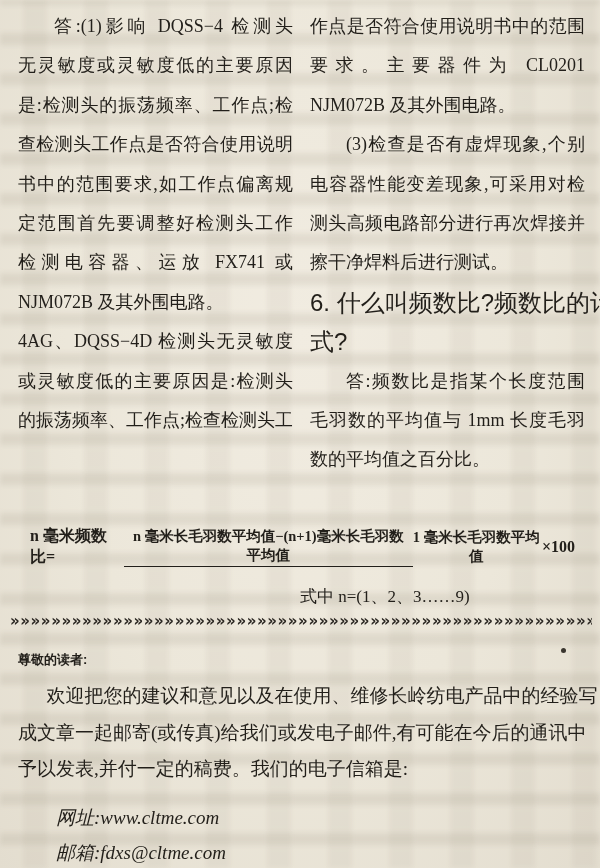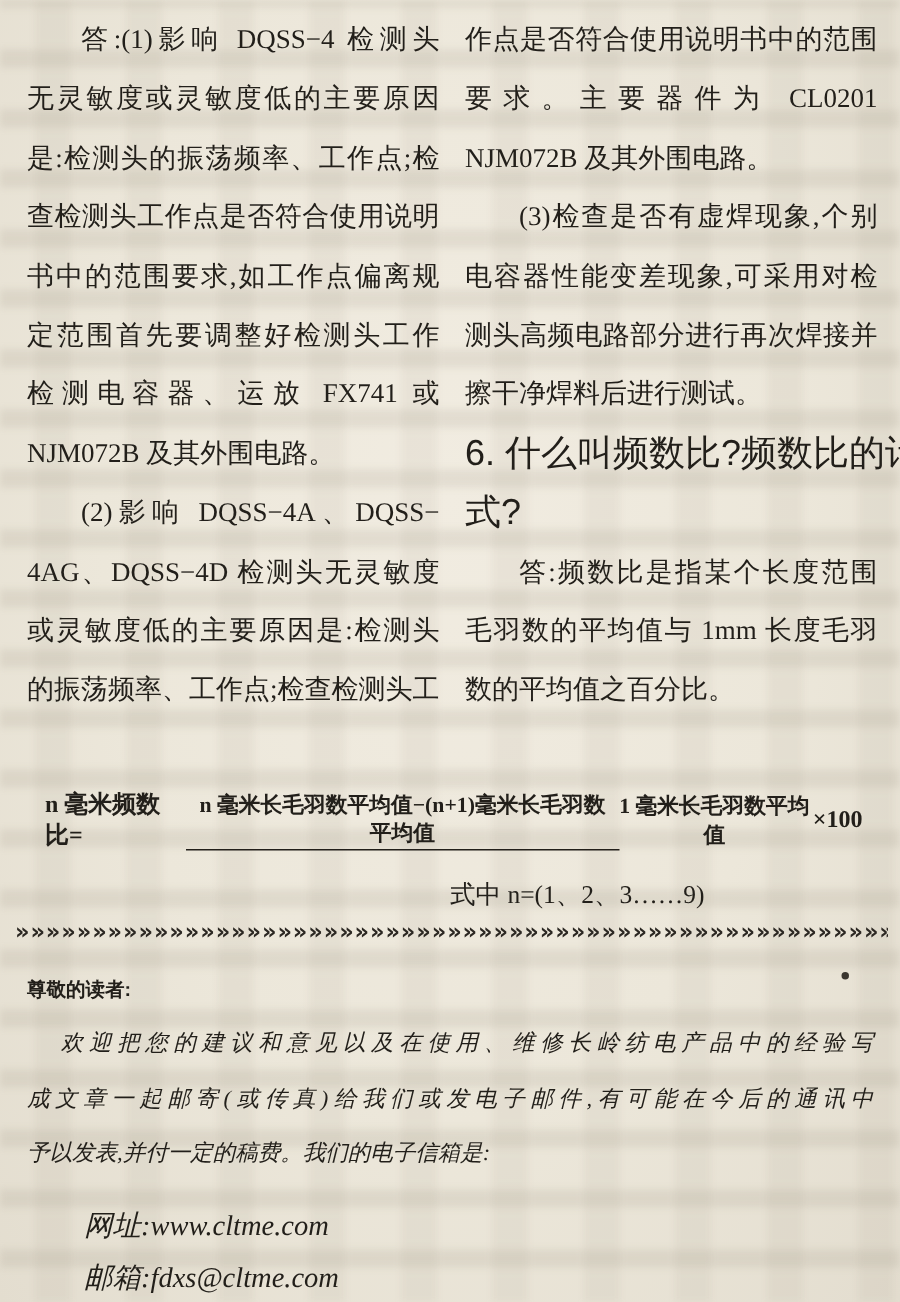--- a/index.html
+++ b/index.html
@@ -43,21 +43,21 @@
     position:absolute;top:609px;left:10px;width:582px;height:24px;line-height:24px;
     font-size:15px;letter-spacing:.6px;color:#2c2823;overflow:hidden;white-space:nowrap;
     font-family:"DejaVu Sans",sans-serif;font-weight:bold;
   }
   .notice{position:absolute;top:642px;left:18px;width:564px;}
   .salutation{
     font-family:"Liberation Sans",sans-serif;font-weight:bold;
     font-size:13px;height:36px;line-height:36px;
   }
   .nline{
-    height:36.5px;line-height:36.5px;font-size:15px;font-style:italic;
+    height:36.5px;line-height:36.5px;font-size:19px;
     white-space:nowrap;text-align:justify;text-align-last:left;text-justify:inter-character;
   }
   .nline.j{text-align-last:justify;}
   .nline.ind{text-indent:1.5em;}
   .contact{position:absolute;left:18px;width:564px;height:36px;line-height:36px;
     font-size:19px;font-style:italic;padding-left:38px;box-sizing:border-box;}
   .website{top:800px;}
   .email{top:835px;}
   .speck{position:absolute;left:561px;top:648px;width:5px;height:5px;border-radius:50%;background:#3a362f;}
 </style>
@@ -72,21 +72,20 @@
     <div class="cols">
       <div class="col">
           <div class="line j ind">答:(1)影响 DQSS−4 检测头</div>
           <div class="line j">无灵敏度或灵敏度低的主要原因</div>
           <div class="line j">是:检测头的振荡频率、工作点;检</div>
           <div class="line j">查检测头工作点是否符合使用说明</div>
           <div class="line j">书中的范围要求,如工作点偏离规</div>
           <div class="line j">定范围首先要调整好检测头工作</div>
           <div class="line j">检测电容器、运放 FX741 或</div>
           <div class="line">NJM072B 及其外围电路。</div>
-          <div class="line j ind">(2)影响 DQSS−4A、DQSS−</div>
           <div class="line j">4AG、DQSS−4D 检测头无灵敏度</div>
           <div class="line j">或灵敏度低的主要原因是:检测头</div>
           <div class="line j">的振荡频率、工作点;检查检测头工</div>
         </div>
       <div class="col">
           <div class="line j">作点是否符合使用说明书中的范围</div>
           <div class="line j">要求。主要器件为 CL0201</div>
           <div class="line">NJM072B 及其外围电路。</div>
           <div class="line j ind">(3)检查是否有虚焊现象,个别</div>
           <div class="line j">电容器性能变差现象,可采用对检</div>

